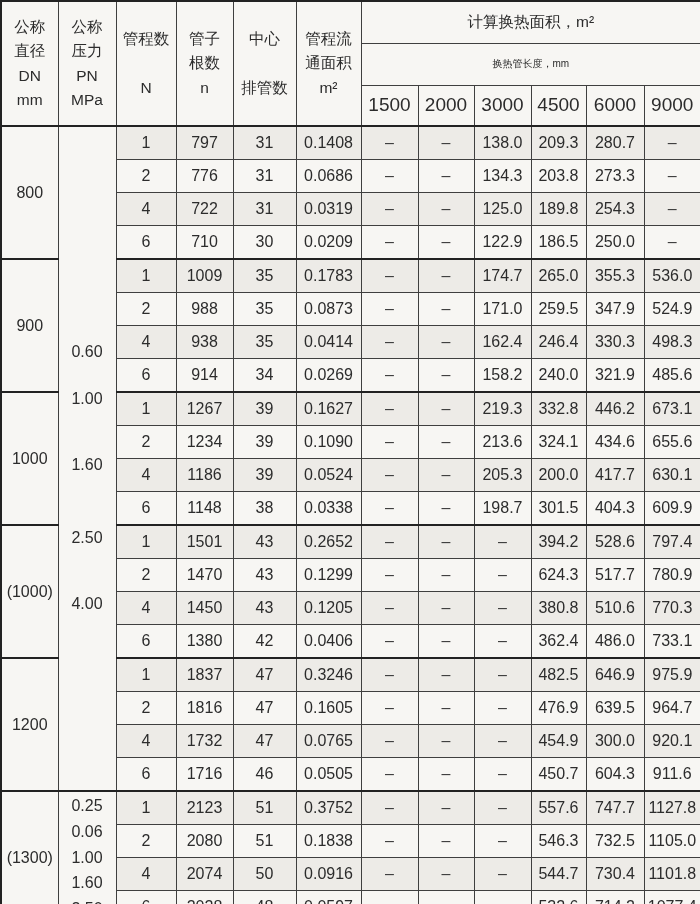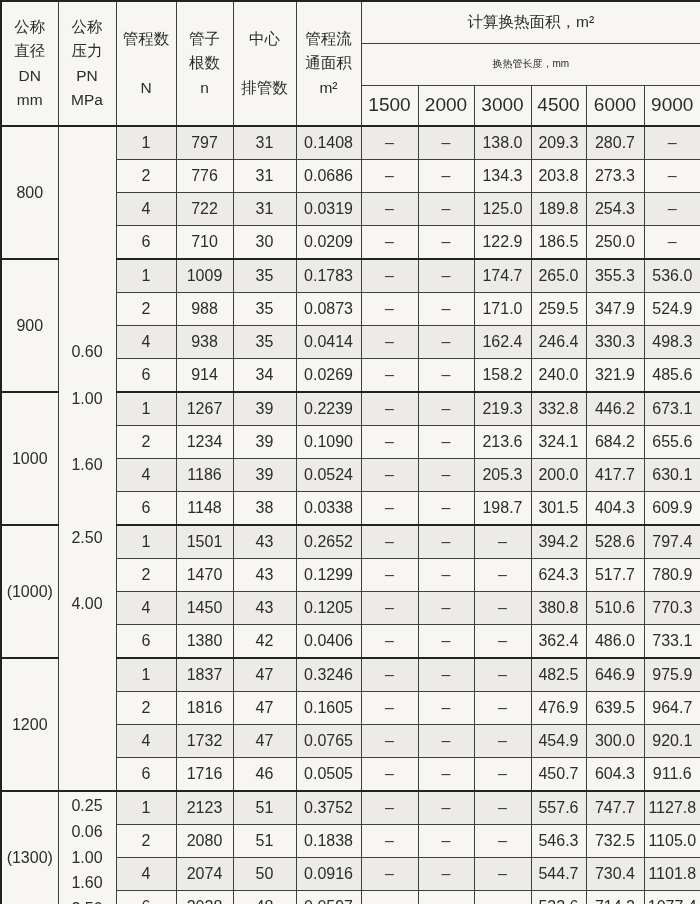--- a/index.html
+++ b/index.html
@@ -200,38 +200,38 @@
           <td>158.2</td>
           <td>240.0</td>
           <td>321.9</td>
           <td>485.6</td>
         </tr>
         <tr class="group-start shaded">
           <td class="dn-cell" rowspan="4">1000</td>
           <td>1</td>
           <td>1267</td>
           <td>39</td>
-          <td>0.2239</td>
+          <td>0.1627</td>
           <td class="dash">–</td>
           <td class="dash">–</td>
           <td>219.3</td>
           <td>332.8</td>
           <td>446.2</td>
           <td>673.1</td>
         </tr>
         <tr>
           <td>2</td>
           <td>1234</td>
           <td>39</td>
           <td>0.1090</td>
           <td class="dash">–</td>
           <td class="dash">–</td>
           <td>213.6</td>
           <td>324.1</td>
-          <td>684.2</td>
+          <td>434.6</td>
           <td>655.6</td>
         </tr>
         <tr class="shaded">
           <td>4</td>
           <td>1186</td>
           <td>39</td>
           <td>0.0524</td>
           <td class="dash">–</td>
           <td class="dash">–</td>
           <td>205.3</td>

